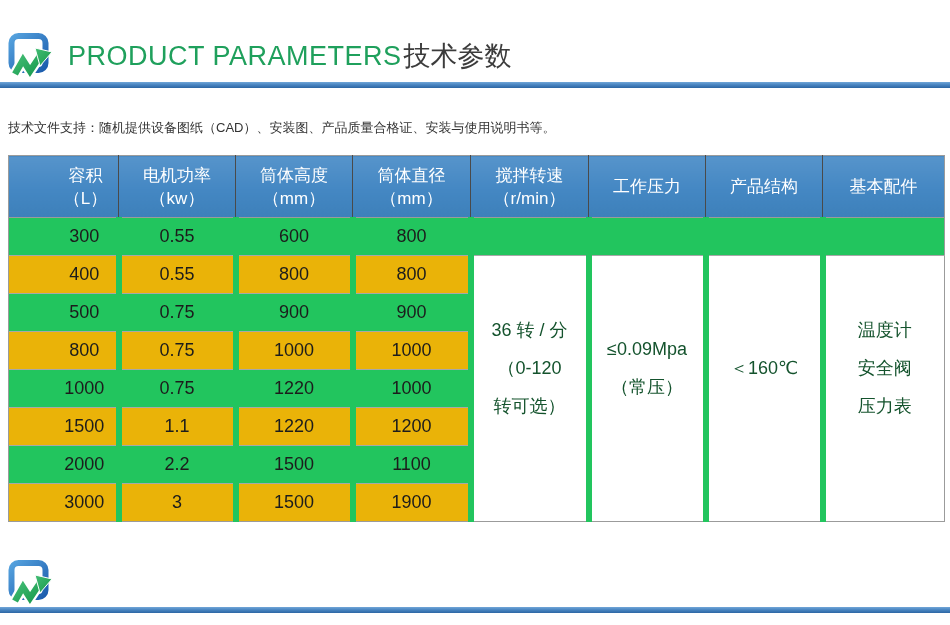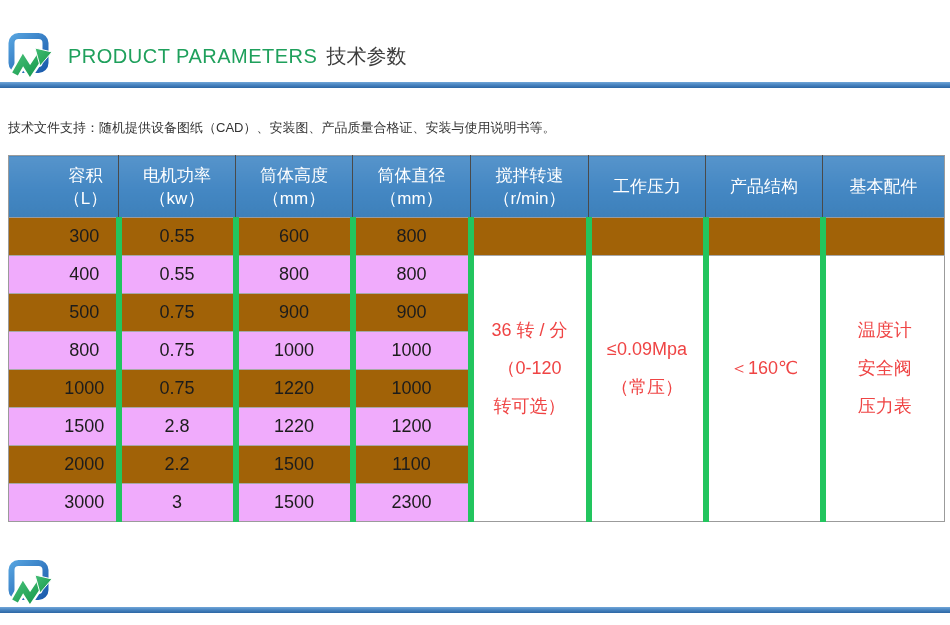--- a/index.html
+++ b/index.html
@@ -10,21 +10,21 @@
     font-family: "Liberation Sans", "DejaVu Sans", sans-serif;
     color: #333;
     overflow: hidden;
   }
 
   
   .section-header { display: flex; align-items: center; gap: 13px; padding-left: 8px; }
   .sh-top    { padding-top: 33px; }
   .sh-bottom { margin-top: 38px; }
   .logo-box { width: 47px; height: 46px; flex: none; }
-  .section-title { display: flex; align-items: baseline; gap: 9px; font-size: 20px; }
+  .section-title { display: flex; align-items: baseline; gap: 2px; font-size: 27px; }
   .title-en { color: #1fa05c; letter-spacing: .5px; }
   .title-zh { color: #3c3c3c; }
 
   .divider {
     height: 6px; width: 100%;
     background: linear-gradient(180deg, #71a6d8 0%, #4a86c2 45%, #2d66a4 100%);
   }
   .divider-top { margin-top: 3px; }
   .divider-bottom { margin-top: 1px; }
 
@@ -59,28 +59,28 @@
     height: 38px;
     text-align: center;
     vertical-align: middle;
     font-size: 18px;
     color: #1c1c1c;
     border-left: 6px solid #22c55e;
     border-top: 1px solid #a8a8a8;
     padding: 0;
   }
   .spec th:first-child, .spec td:first-child { border-left: 1px solid #9b9b9b; padding-left: 44px; }
-  tr.row-gray  td { background: #a16207; }
-  tr.row-white td { background: #f0abfc; }
+  tr.row-gray  td { background: #22c55e; }
+  tr.row-white td { background: #eab308; }
   .spec td.merged-cell {
     background: #ffffff;
     vertical-align: middle;
     padding-bottom: 42px;
   }
-  .merged-line { line-height: 38px; font-size: 18px; color: #ef4444; }
+  .merged-line { line-height: 38px; font-size: 18px; color: #14532d; }
 </style>
 </head>
 <body>
 
 <svg width="0" height="0" style="position:absolute" aria-hidden="true">
   <defs>
     <linearGradient id="blueGrad" x1="0" y1="0" x2="1" y2="1">
       <stop offset="0" stop-color="#55a2de"></stop>
       <stop offset="1" stop-color="#1b5cad"></stop>
     </linearGradient>
@@ -201,35 +201,35 @@
         <td>1000</td>
       </tr>
       <tr class="row-gray">
         <td>1000</td>
         <td>0.75</td>
         <td>1220</td>
         <td>1000</td>
       </tr>
       <tr class="row-white">
         <td>1500</td>
-        <td>2.8</td>
+        <td>1.1</td>
         <td>1220</td>
         <td>1200</td>
       </tr>
       <tr class="row-gray">
         <td>2000</td>
         <td>2.2</td>
         <td>1500</td>
         <td>1100</td>
       </tr>
       <tr class="row-white">
         <td>3000</td>
         <td>3</td>
         <td>1500</td>
-        <td>2300</td>
+        <td>1900</td>
       </tr>
     </tbody>
 </table>
 
 <div class="section-header sh-bottom">
   <svg class="logo-box">
       <use href="#brand-logo"></use>
     </svg>
 </div>
 <div class="divider divider-bottom"></div>

